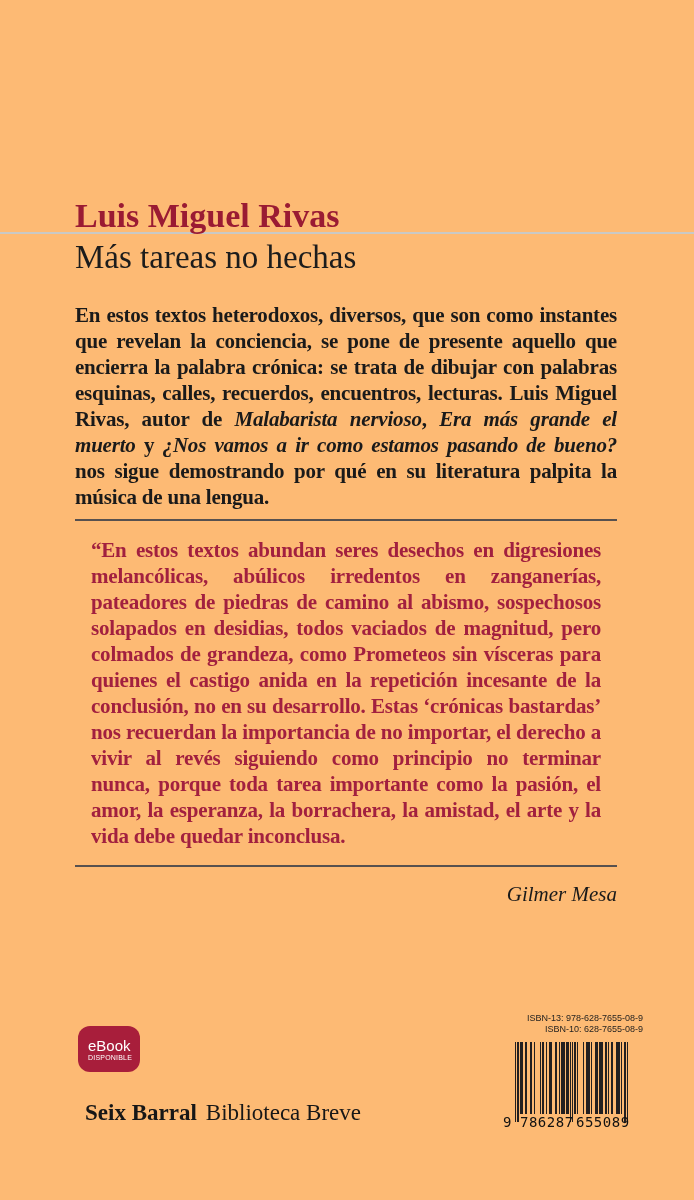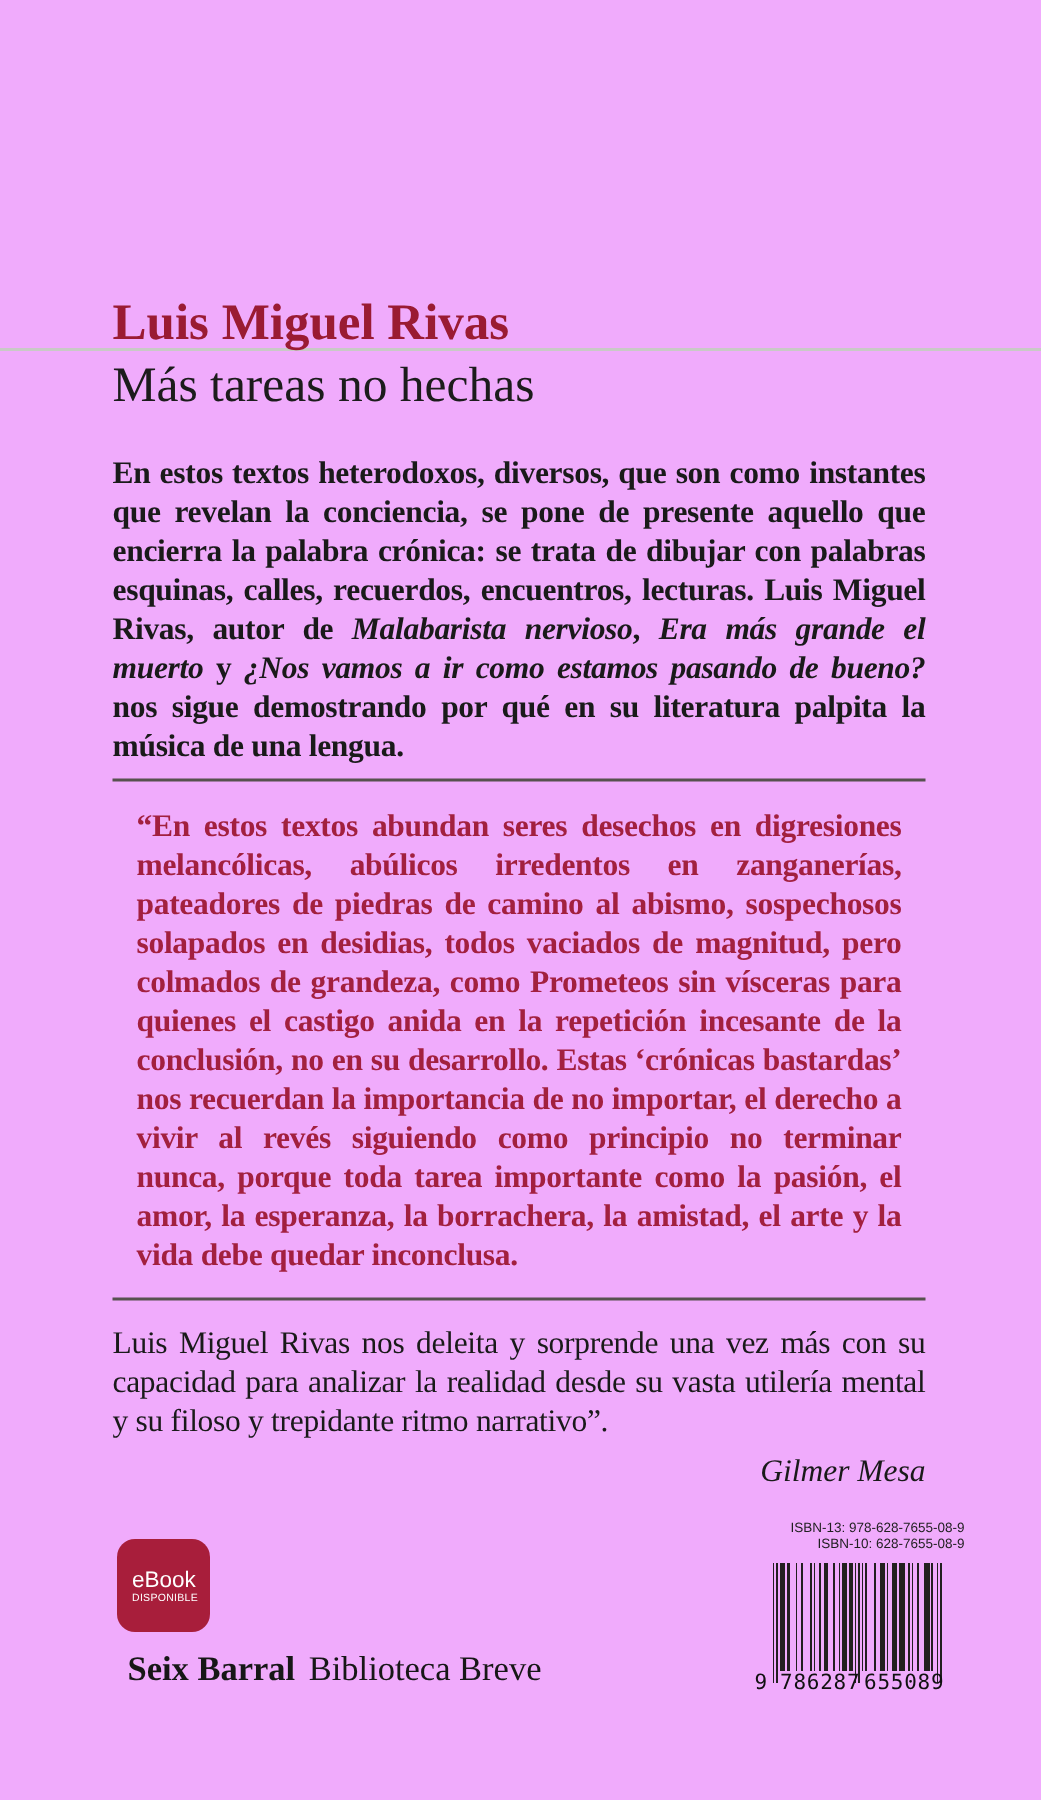--- a/index.html
+++ b/index.html
@@ -1,38 +1,38 @@
 <!DOCTYPE html>
 <html lang="es" style="--author-color: #9a1b33; --quote-color: #a2203f; --badge-color: #a81e3b;"><head>
 <meta charset="utf-8">
 <style>
   html,body { margin:0; padding:0; background:#ffffff; }
   .page {
-    position:relative; width:694px; height:1200px; background:#f0abfc;
+    position:relative; width:694px; height:1200px; background:#fdba74;
     overflow:hidden; font-family:"Liberation Serif", serif;text-decoration:underline;
   }
   .header-rule { position:absolute; left:0; right:0; top:232px; height:2px; background:#c9c9c6; }
   .content { position:absolute; left:75px; width:542px; top:198px; }
   .author {
     font-size:34px; line-height:36px; font-weight:bold; margin:0;
     color:var(--author-color,#9a1b33); position:relative; z-index:1;
   }
   .title { font-size:33px; line-height:38px; font-weight:normal; color:#1c1c1c; margin:4px 0 0 0; }
   .body {
     font-size:21px; line-height:26px; letter-spacing:-0.2px; text-align:justify;
     color:#1a1a1a; margin:26px 0 0 0; hyphens:auto; -webkit-hyphens:auto;
   }
   .bold { font-weight:bold; }
   .quote { color:var(--quote-color,#a2203f); margin:16px; }
   .rule { height:2px; background:#57514f; margin:9px 0 15px 0; }
   .review { margin:2px 0 0 0; font-weight:normal; }
   .attribution { font-style:italic; font-size:21px; text-align:right; color:#1a1a1a; margin:8px 0 0 0; }
 
   .ebook-badge {
-    position:absolute; left:78px; top:1026px; width:62px; height:62px;
+    position:absolute; left:78px; top:1026px; width:62px; height:46px;
     border-radius:12px; background:var(--badge-color,#a81e3b); color:#ffffff;
     display:flex; flex-direction:column; justify-content:center;
     padding-left:10px; box-sizing:border-box;
     font-family:"Liberation Sans", sans-serif;
   }
   .ebook-label { font-size:15px; line-height:17px; }
   .ebook-sublabel { font-size:7px; letter-spacing:0.2px; }
 
   .publisher { position:absolute; left:85px; top:1100px; font-size:23px; color:#171717; white-space:nowrap; }
   .pub-name { font-weight:bold; margin-right:9px; }
@@ -64,21 +64,20 @@
     <h2 class="title">Más tareas no hechas</h2>
 
     <p class="body bold"><span>En estos textos heterodoxos, diversos, que son como instantes que revelan la conciencia, se pone de presente aquello que encierra la palabra crónica: se trata de dibujar con palabras esquinas, calles, recuerdos, encuentros, lecturas. Luis Miguel Rivas, autor de </span><em>Malabarista nervioso</em><span>, </span><em>Era más grande el muerto</em><span> y </span><em>¿Nos vamos a ir como estamos pasando de bueno?</em><span> nos sigue demostrando por qué en su literatura palpita la música de una lengua.</span></p>
 
     <div class="rule"></div>
 
     <p class="body bold quote">“En estos textos abundan seres desechos en digresiones melancólicas, abúlicos irredentos en zanganerías, pateadores de piedras de camino al abismo, sospechosos solapados en desidias, todos vaciados de magnitud, pero colmados de grandeza, como Prometeos sin vísceras para quienes el castigo anida en la repetición incesante de la conclusión, no en su desarrollo. Estas ‘crónicas bastardas’ nos recuerdan la importancia de no importar, el derecho a vivir al revés siguiendo como principio no terminar nunca, porque toda tarea importante como la pasión, el amor, la esperanza, la borrachera, la amistad, el arte y la vida debe quedar inconclusa.</p>
 
     <div class="rule"></div>
 
-    <p class="body review">Luis Miguel Rivas nos deleita y sorprende una vez más con su capacidad para analizar la realidad desde su vasta utilería mental y su filoso y trepidante ritmo narrativo”.</p>
     <p class="attribution">Gilmer Mesa</p>
   </div>
 
   <div class="ebook-badge">
     <span class="ebook-label">eBook</span>
     <span class="ebook-sublabel">DISPONIBLE</span>
   </div>
 
   <div class="publisher">
     <span class="pub-name">Seix Barral</span><span class="pub-collection">Biblioteca Breve</span>

